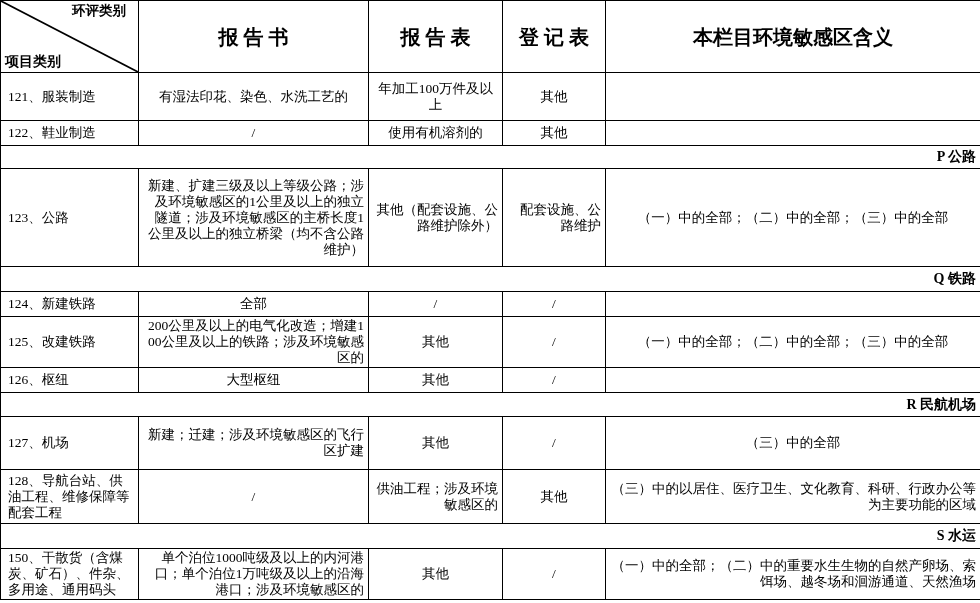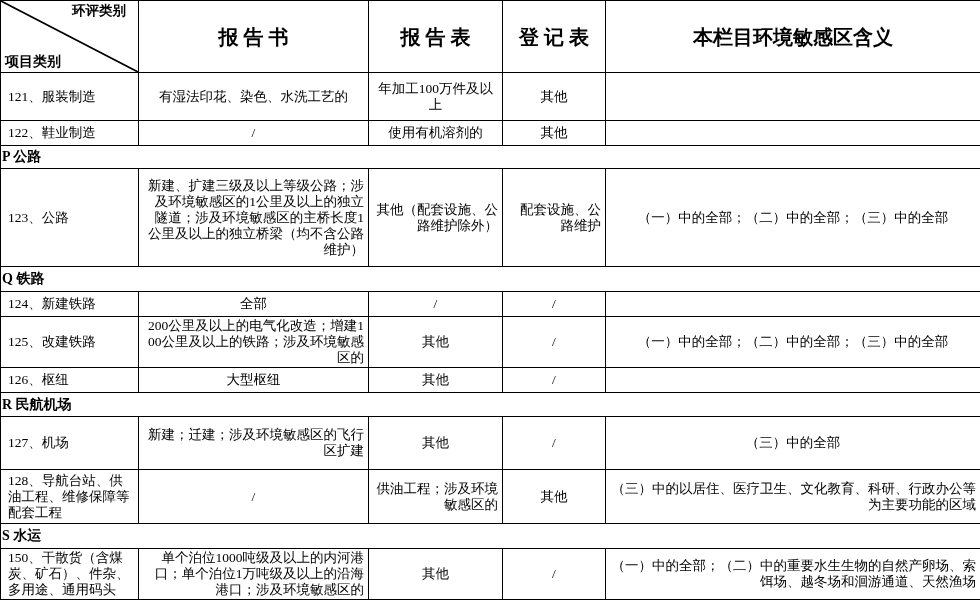--- a/index.html
+++ b/index.html
@@ -7,21 +7,21 @@
        font-family:"Liberation Serif","DejaVu Serif",serif;}
   table.doc-table{border-collapse:collapse;table-layout:fixed;width:980px;
        font-size:13.5px;}
   .doc-table td,.doc-table th{border:1px solid #000;padding:1px 4px;
        vertical-align:middle;line-height:16px;overflow:hidden;
        word-break:break-all;}
   .doc-table th{font-weight:bold;font-size:20px;text-align:center;}
   td.cat{text-align:left;padding-left:7px;}
   td.c{text-align:center;}
   td.l{text-align:right;}
-  tr.section td{font-weight:bold;text-align:left;padding-left:1px;font-size:14px;}
+  tr.section td{font-weight:bold;text-align:right;padding-left:1px;font-size:14px;}
   
   td.diag{position:relative;padding:16px;height:39px;margin-top:20px;}
   td.diag svg{position:absolute;left:0;top:0;width:100%;height:100%;}
   .diag-top{position:absolute;top:2px;right:12px;font-weight:bold;font-size:13.5px;}
   .diag-bottom{position:absolute;bottom:2px;left:4px;font-weight:bold;font-size:14px;}
 </style>
 </head>
 <body>
 
 <table class="doc-table">

